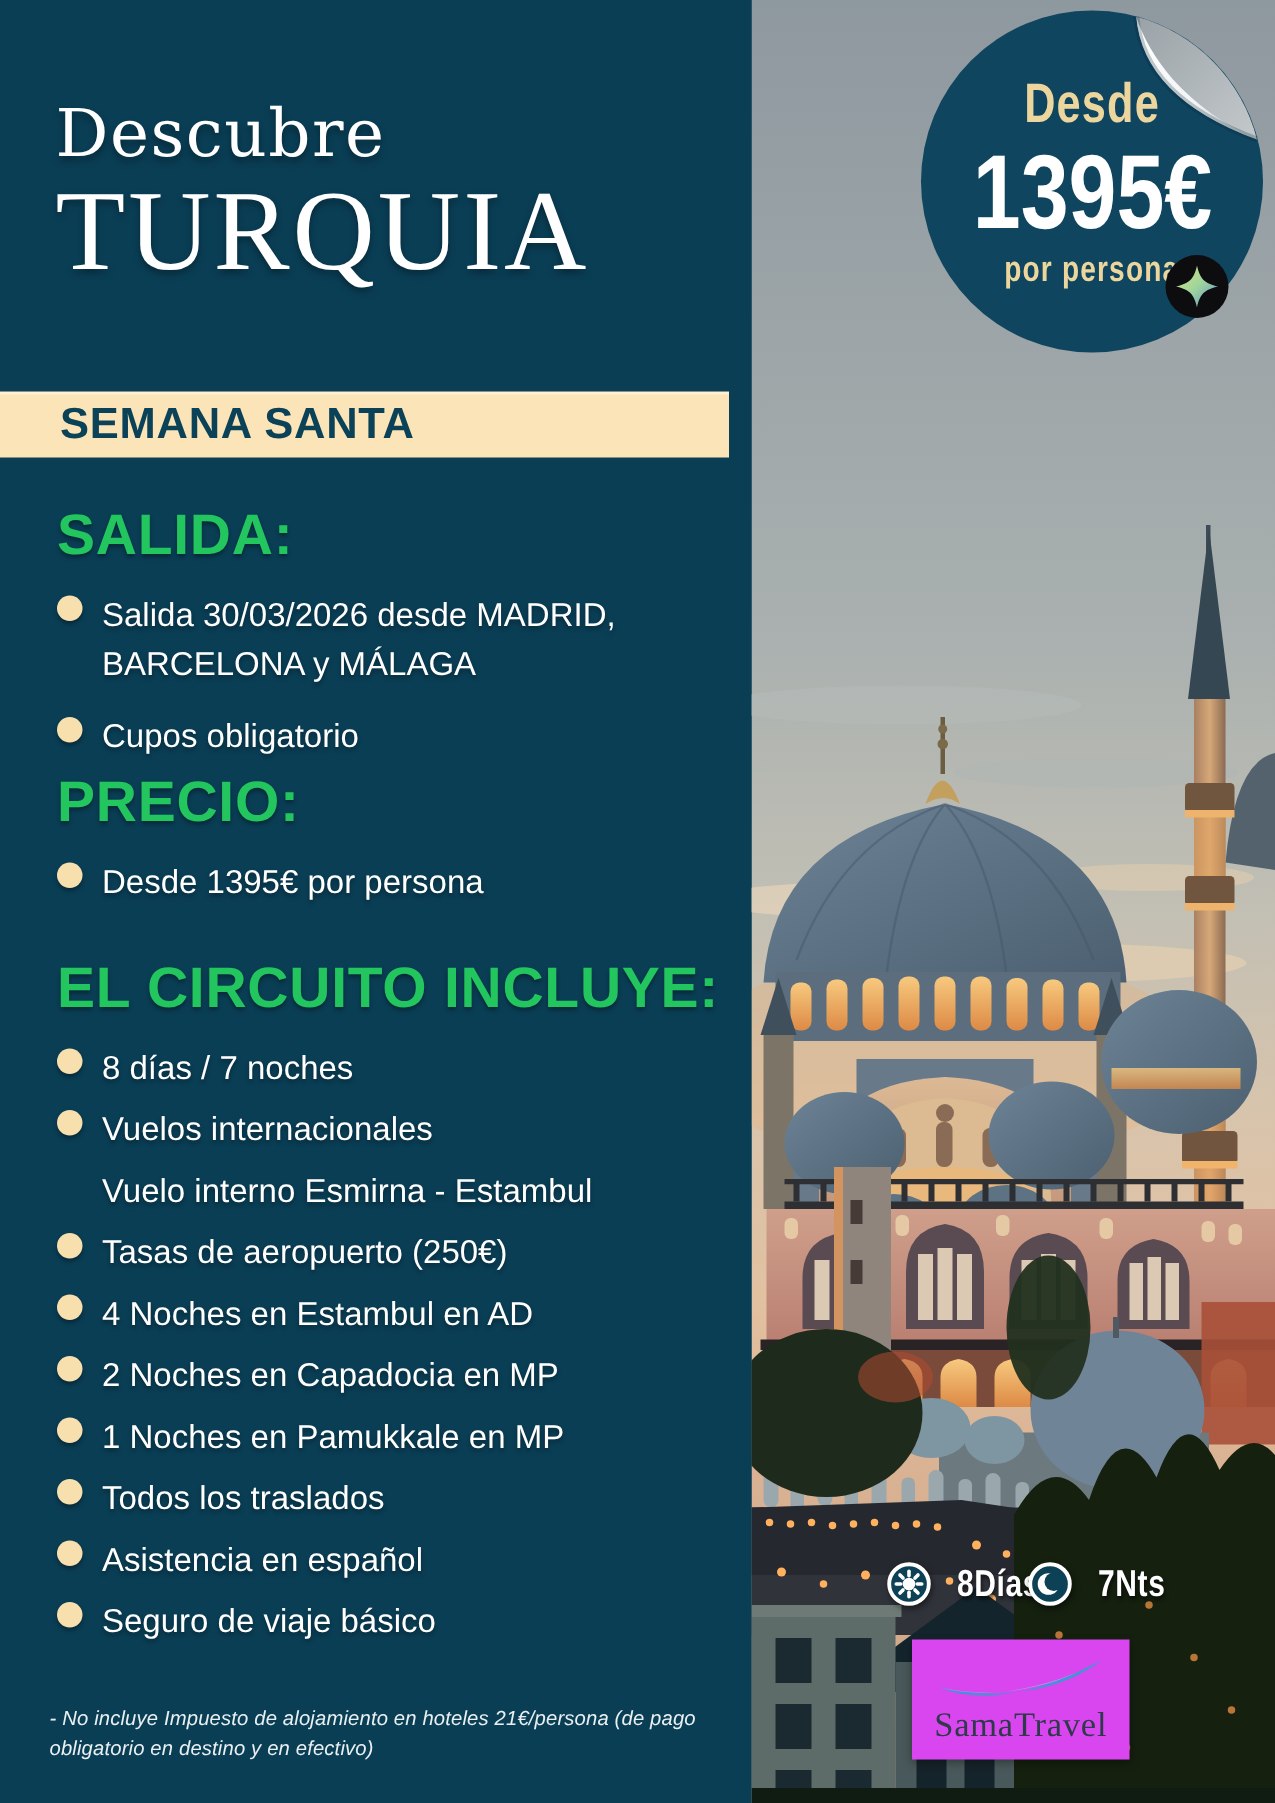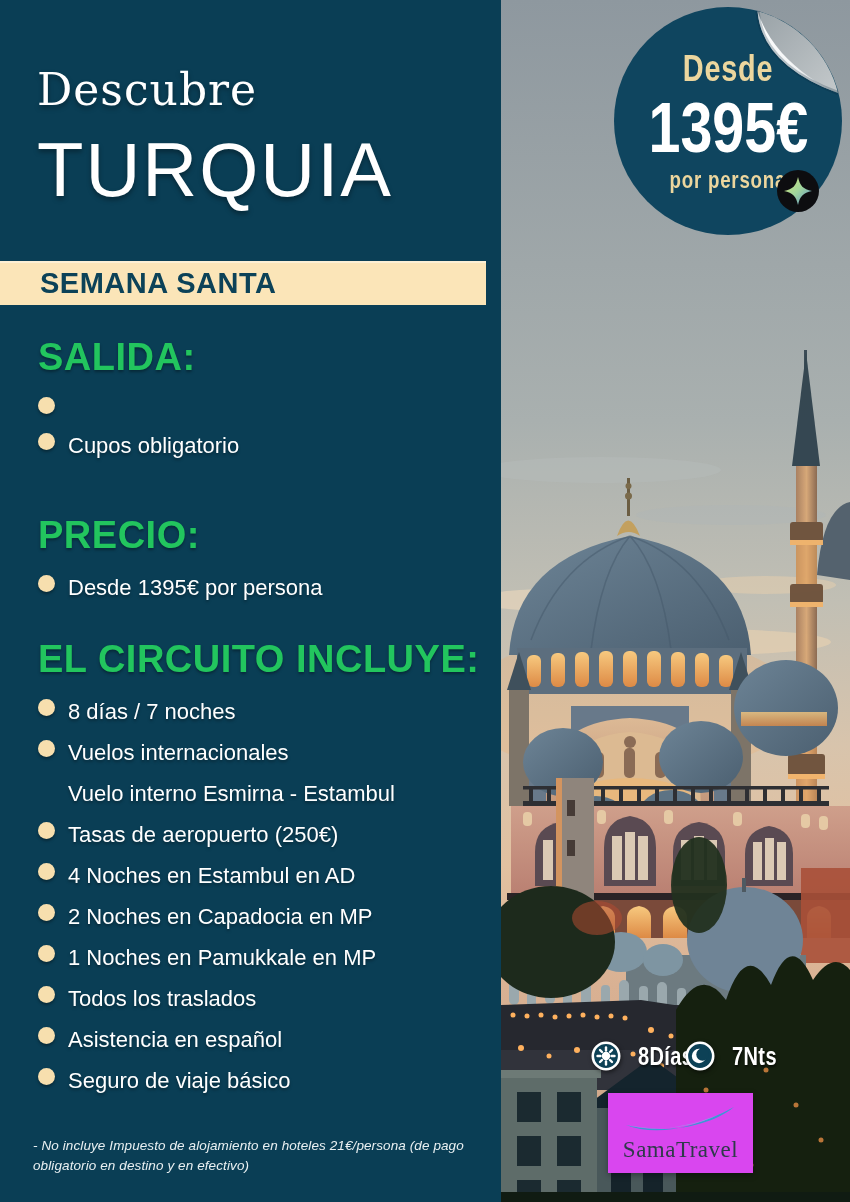--- a/index.html
+++ b/index.html
@@ -8,21 +8,21 @@
     background:#0a3e55;
     font-family:"Liberation Sans", sans-serif;
     padding-left:14px;
     -webkit-font-smoothing:antialiased;
   }
   .abs{position:absolute;}
 
   
   .title-block{left:37px;top:66px;color:#ffffff;text-shadow:0 3px 5px rgba(0,0,0,.35);}
   .title-line1{font-family:"DejaVu Serif", serif;font-size:44px;letter-spacing:1px;line-height:1.1;}
-  .title-line2{font-family:Liberation Sans, sans-serif;font-size:76px;letter-spacing:2px;line-height:1.0;margin-top:18px;}
+  .title-line2{font-family:Liberation Serif, serif;font-size:76px;letter-spacing:2px;line-height:1.0;margin-top:2px;}
 
   .banner{
     left:0;top:237px;width:486px;height:44px;background:#fbe5b8;
     display:flex;align-items:center;box-shadow:inset 0 2px 0 #fdf0d4;margin-top:24px;
   }
   .banner span{
     margin-left:40px;color:#0c4258;font-size:29px;font-weight:bold;letter-spacing:.5px;
   }
 
   .section{left:38px;width:450px;color:#fff;}
@@ -410,20 +410,21 @@
       </linearGradient>
     </defs>
     <circle cx="22" cy="22" r="21" fill="#0d0d10"></circle>
     <path d="M22,8 C24,17 27,20 36,22 C27,24 24,27 22,36 C20,27 17,24 8,22 C17,20 20,17 22,8 Z" fill="url(#sparkg)"></path>
   </svg>
 
   <div class="abs section" id="section-salida">
     <div class="sec-heading">SALIDA:</div>
     <div class="row">
       <span class="dot"></span>
+      <span class="txt wrapnarrow">Salida 30/03/2026 desde MADRID, BARCELONA y MÁLAGA</span>
     </div>
     <div class="row">
       <span class="dot"></span>
       <span class="txt">Cupos obligatorio</span>
     </div>
   </div>
 
   <div class="abs section" id="section-precio">
     <div class="sec-heading">PRECIO:</div>
     <div class="row">

